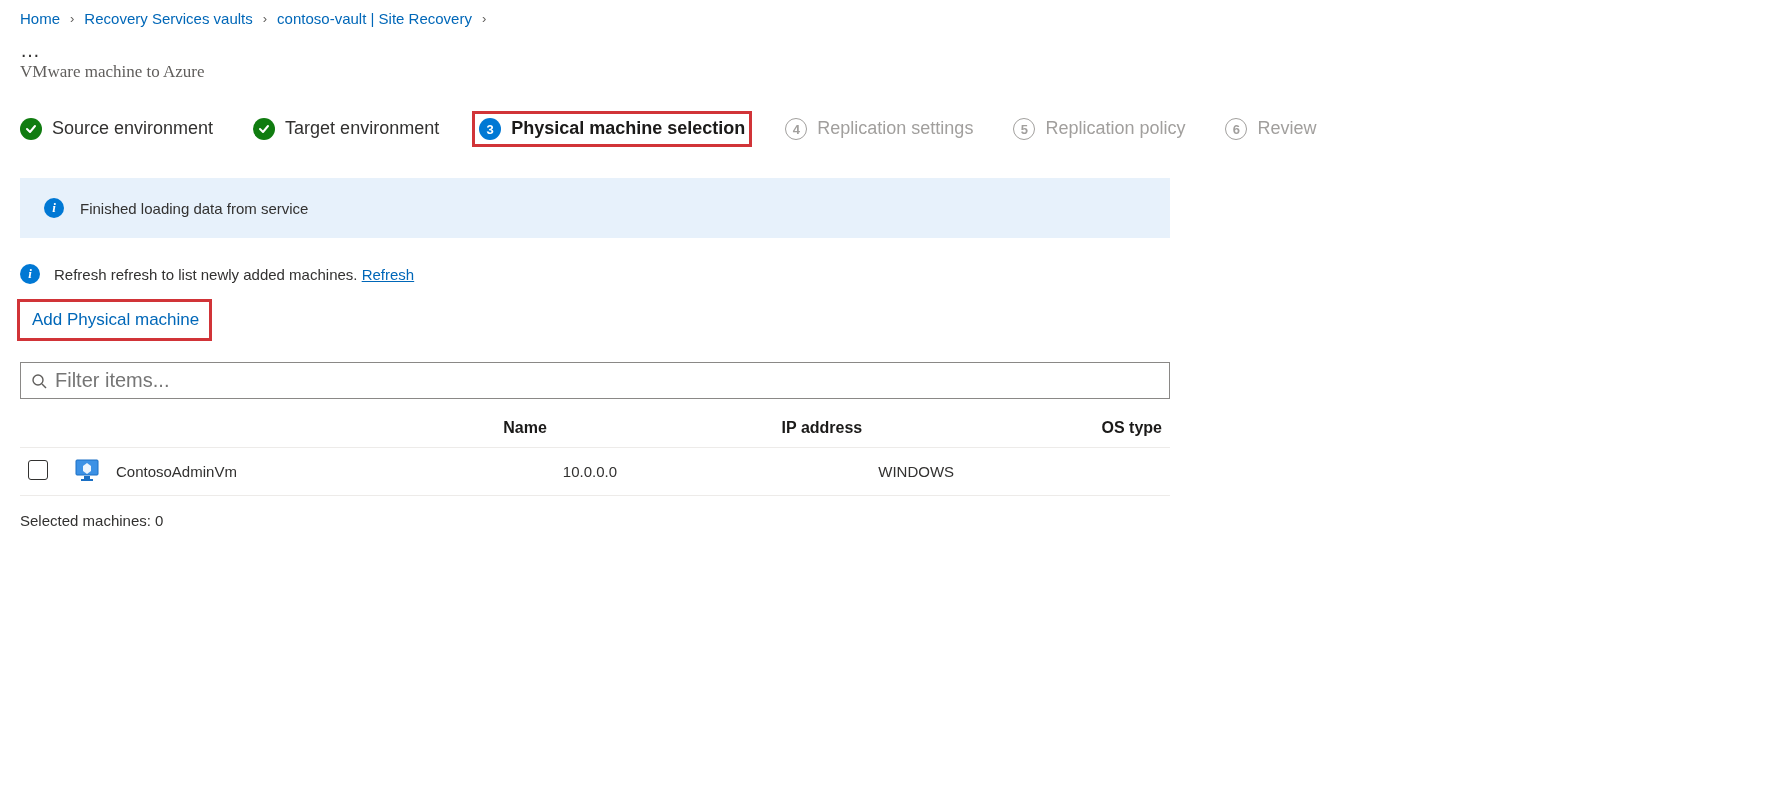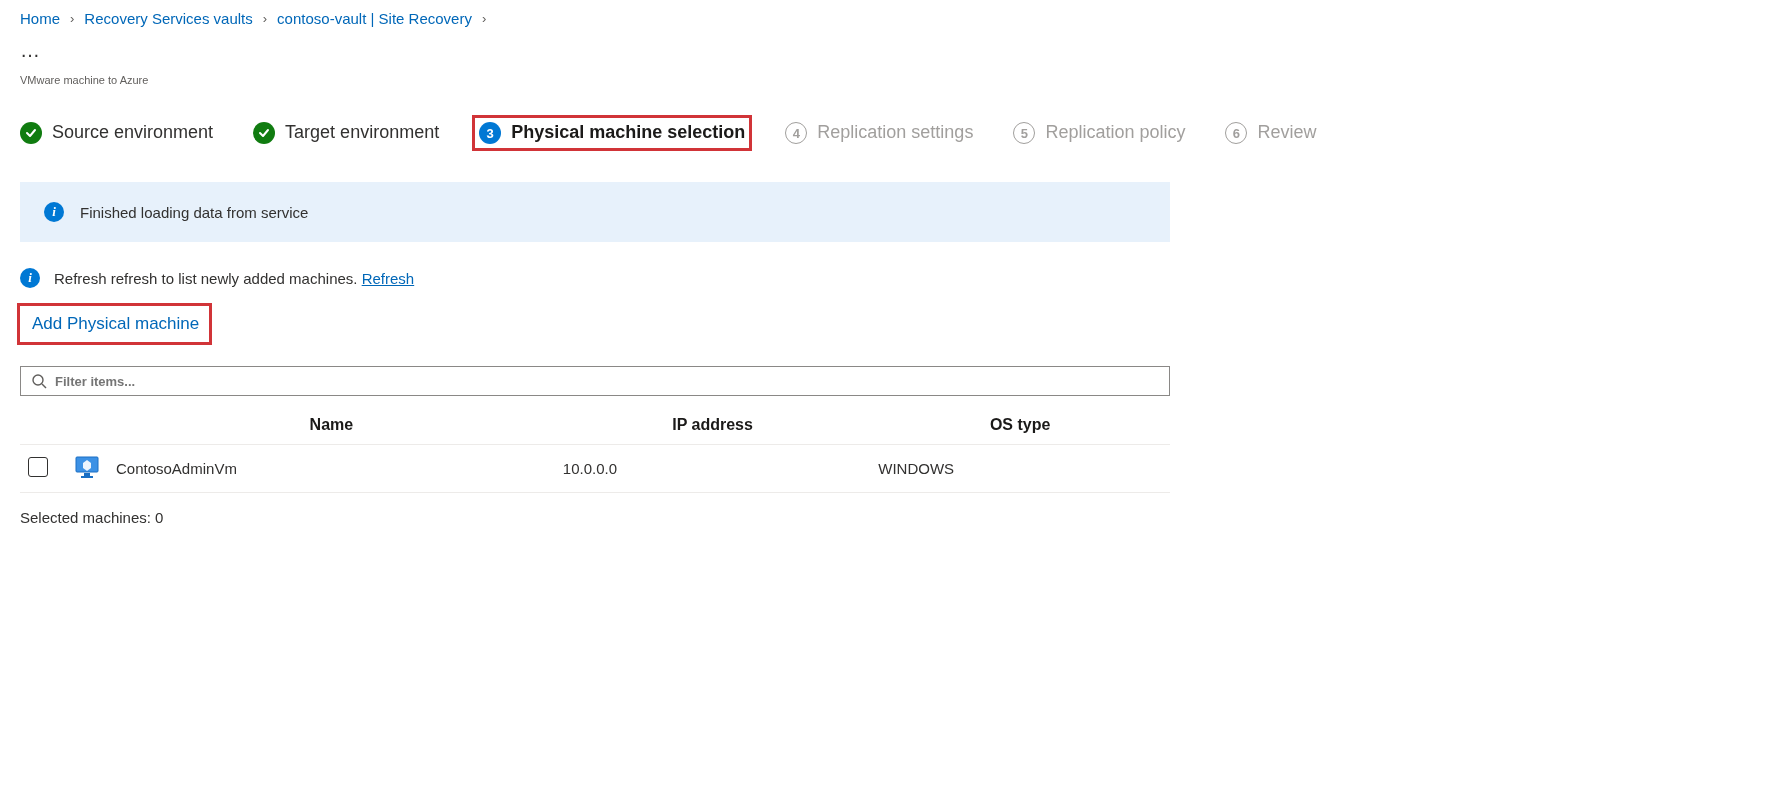--- a/index.html
+++ b/index.html
@@ -15,21 +15,21 @@
     align-items: center;
     gap: 10px;
     font-size: 15px;
     margin-bottom: 12px;
   }
   .breadcrumb a { color: #0067b8; text-decoration: none; cursor: pointer; }
   .breadcrumb .sep { color: #605e5c; font-size: 13px; }
   .page-title-row { display: flex; align-items: center; gap: 18px; }
   .page-title { font-size: 34px; font-weight: 600; color: #1b1a19; }
   .more-dots { color: #323130; font-size: 20px; cursor: pointer; }
-  .subtitle { color: #605e5c; font-size: 11px; margin-top: 12px; }
+  .subtitle { color: #605e5c; font-size: 17px; margin-top: 0; font-family: Liberation Serif, serif; }
 
   .stepper {
     display: flex;
     align-items: center;
     gap: 40px;
     margin-top: 36px;
     flex-wrap: wrap;
   }
   .step {
     display: flex;
@@ -88,33 +88,32 @@
 
   .filter-box {
     margin-top: 24px;
     width: 1150px; max-width: 100%;
     border: 1px solid #8a8886;
     display: flex; align-items: center;
     padding: 6px 10px;
     gap: 8px;
   }
   .filter-box input {
-    border: none; outline: none; font-size: 13px; width: 100%;
+    border: none; outline: none; font-size: 20px; width: 100%;
     color: #737373;
-    font-weight: bold;
   }
   .search-icon { width:16px; height:16px; flex-shrink:0; }
 
   .table {
     width: 1150px; max-width: 100%;
     margin-top: 10px;
     border-collapse: collapse;
   }
   .table th {
-    text-align: center;
+    text-align: right;
     font-size: 16px; font-weight: 600;
     padding: 10px 8px;
     color: #1b1a19;
   }
   .table td {
     padding: 10px 8px;
     border-top: 1px solid #edebe9;
     border-bottom: 1px solid #edebe9;
     font-size: 15px;
     color: #323130;

